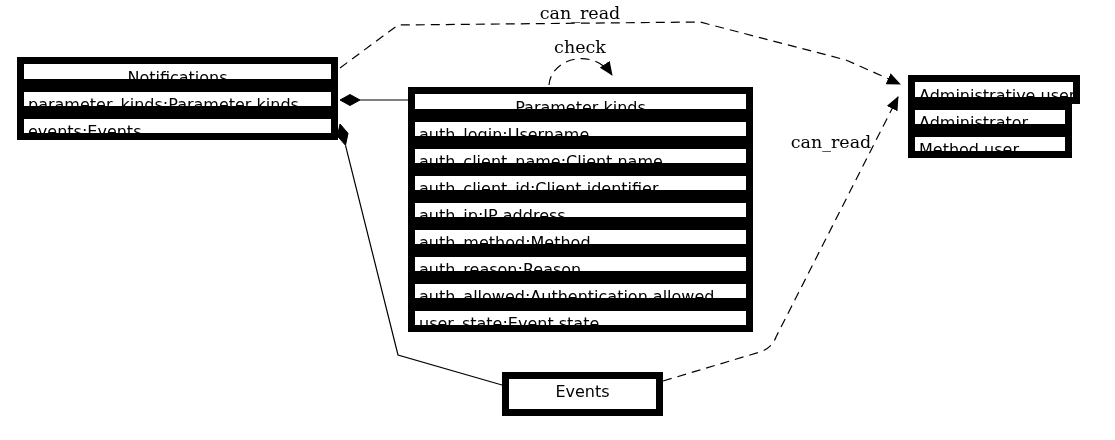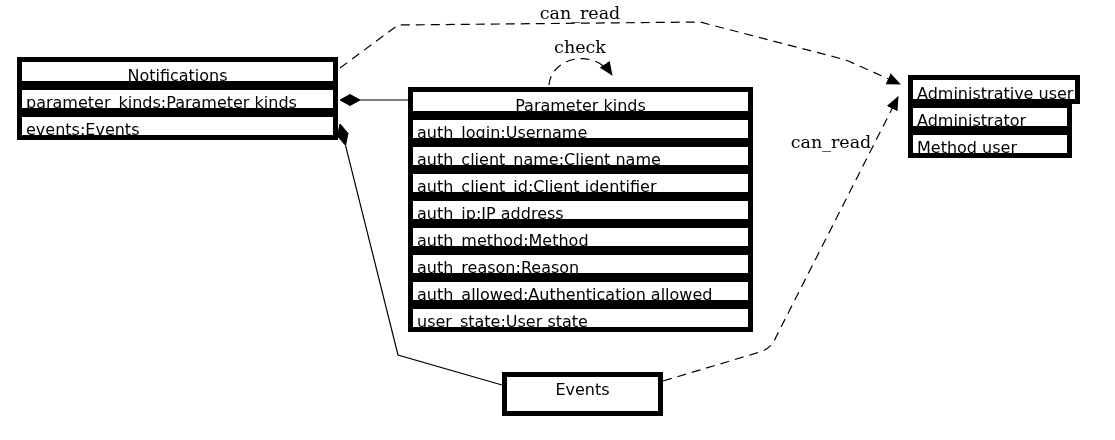--- a/index.html
+++ b/index.html
@@ -34,21 +34,21 @@
     font-family: "DejaVu Serif", "Liberation Serif", serif;
     font-size: 17.5px;
     fill: #000000;
     text-anchor: middle;
   }
   .node {
     position: absolute;
   }
   .row {
     box-sizing: border-box;
-    border: 5px solid #000000;
+    border: 7px solid #000000;
     background: #ffffff;
     height: 29px;
     line-height: 27px;
     font-size: 16px;
     color: #000000;
     padding: 0 4px;
     white-space: nowrap;
     overflow: hidden;
   }
   .row + .row {
@@ -100,21 +100,21 @@
 
   <div class="node" style="left:408px; top:87px; width:345px;border-radius:26px;">
     <div class="row title">Parameter kinds</div>
     <div class="row left">auth_login:Username</div>
     <div class="row left">auth_client_name:Client name</div>
     <div class="row left">auth_client_id:Client identifier</div>
     <div class="row left">auth_ip:IP address</div>
     <div class="row left">auth_method:Method</div>
     <div class="row left">auth_reason:Reason</div>
     <div class="row left">auth_allowed:Authentication allowed</div>
-    <div class="row left">user_state:User state</div>
+    <div class="row left">user_state:Event state</div>
   </div>
 
   <div class="node" style="left:908px; top:75px; width:190px;">
     <div class="row left" style="width:172px;">Administrative user</div>
     <div class="row left" style="width:164px;">Administrator</div>
     <div class="row left" style="width:164px;">Method user</div>
   </div>
 
   <div class="node" style="left:502px; top:372px; width:161px;">
     <div class="row title" style="height:44px; line-height:26px; width:161px;">Events</div>

